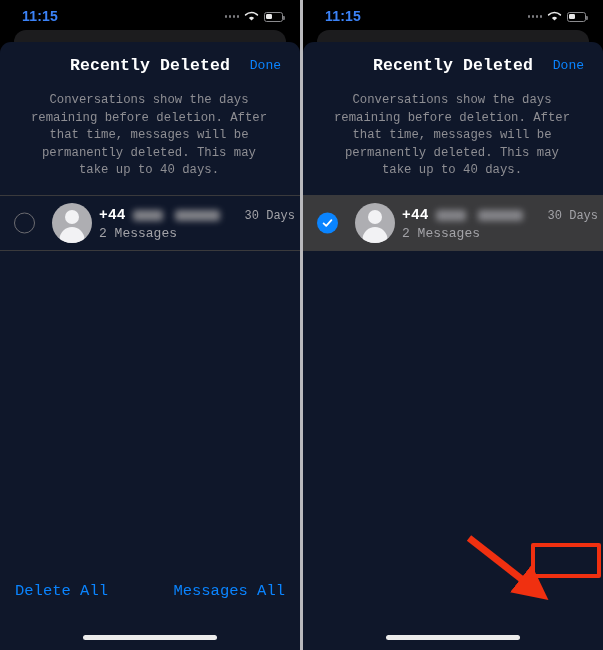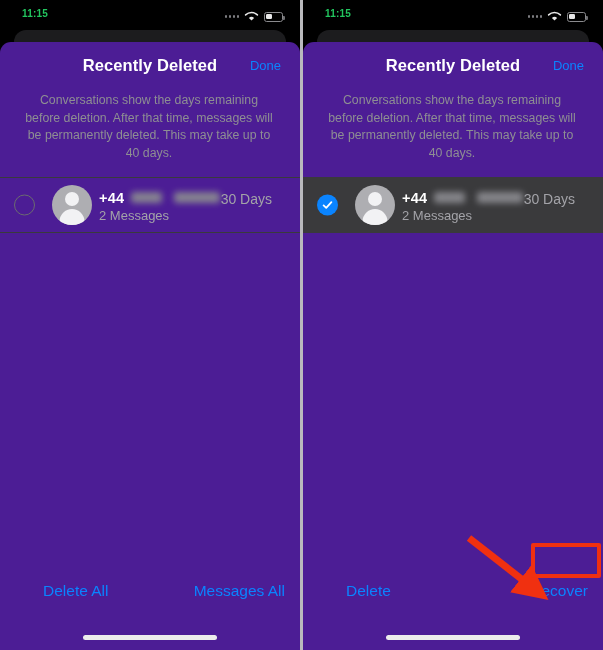--- a/index.html
+++ b/index.html
@@ -21,21 +21,21 @@
     background:#b9b9bd; z-index:40;
   }
 
   
   .statusbar {
     position:absolute; top:0; left:0; right:0; height:34px;
     display:flex; align-items:center; z-index:12;
   }
   .status-time {
     position:absolute; left:22px; top:8px;
-    color:#22c55e; font-size:10px; font-weight:bold; letter-spacing:.2px;
+    color:#3b82f6; font-size:14px; font-weight:bold; letter-spacing:.2px;
   }
   .status-right {
     position:absolute; right:17px; top:11px;
     display:flex; align-items:center; gap:5px;
   }
   .sig-dots { display:flex; align-items:flex-end; gap:1.5px; }
   .sig-dots i { display:block; width:2.5px; height:2.5px; border-radius:50%; background:#7d7d80; }
   .wifi-icon { display:block; }
   .batt {
     width:19px; height:10px; border:1.2px solid #8a8a8d; border-radius:2.6px;
@@ -49,21 +49,21 @@
 
   
   .sheet-back {
     position:absolute; left:14px; right:14px; top:30px; height:40px;
     background:#1c1c1e; border-radius:12px 12px 0 0; z-index:5;
   }
 
   
   .sheet {
     position:absolute; left:0; right:0; top:42px; bottom:0;
-    background:#4c1d95; border-radius:11px 11px 0 0; z-index:8;
+    background:#0f172a; border-radius:11px 11px 0 0; z-index:8;font-family:Liberation Mono, monospace;
   }
 
   .nav {
     position:relative; height:46px;
     display:flex; align-items:center; justify-content:center;
   }
   .nav-title {
     color:#fff; font-size:16.5px; font-weight:bold; letter-spacing:.1px;
   }
   .nav-done {
@@ -122,31 +122,31 @@
     display:inline-block; height:11px; border-radius:3px;
     background:#8b8b90; filter:blur(3.4px); opacity:.92;
     margin-left:7px;
   }
   .blurred.b1 { width:42px; }
   .blurred.b2 { width:62px; margin-left:12px; }
   .sub {
     color:#a3a3a8; font-size:13px; margin-top:18px;
   }
   .days {
-    position:absolute; right:28px; top:13px;
-    color:#a3a3a8; font-size:14px;text-align:center;
+    position:absolute; right:5px; top:13px;
+    color:#a3a3a8; font-size:12px;text-align:center;
   }
 
   
   .toolbar {
     position:absolute; left:0; right:0; bottom:44px; height:30px;
     display:flex; align-items:center; justify-content:space-between;
     padding:0 15px;
   }
-  .tb-btn { color:#0a84ff; font-size:15.5px;margin-left:28px; }
+  .tb-btn { color:#0a84ff; font-size:15.5px; }
   .tb-btn.boxed { position:relative; }
 
   .home-ind {
     position:absolute; bottom:10px; left:50%; transform:translateX(-50%);
     width:134px; height:5px; border-radius:3px; background:#ececec;
   }
 
   
   .redbox {
     position:absolute; left:228px; top:543px;
@@ -278,24 +278,20 @@
               <span class="blurred b1"></span>
               <span class="blurred b2"></span>
             </span>
             <span class="sub">2 Messages</span>
           </span>
           <span class="days">30 Days</span>
         </div>
         <div class="hairline"></div>
       </div>
 
-      <div class="toolbar">
-        <span class="tb-btn">Delete</span>
-        <span class="tb-btn boxed">Recover</span>
-      </div>
 
       <div class="home-ind"></div>
     </div>
 
     <svg class="arrow-svg">
       <defs>
         <marker id="ah" markerWidth="5" markerHeight="5" refX="2.2" refY="2.5" orient="auto">
           <path d="M0,0 L5,2.5 L0,5 Z" fill="#f03010"></path>
         </marker>
       </defs>

